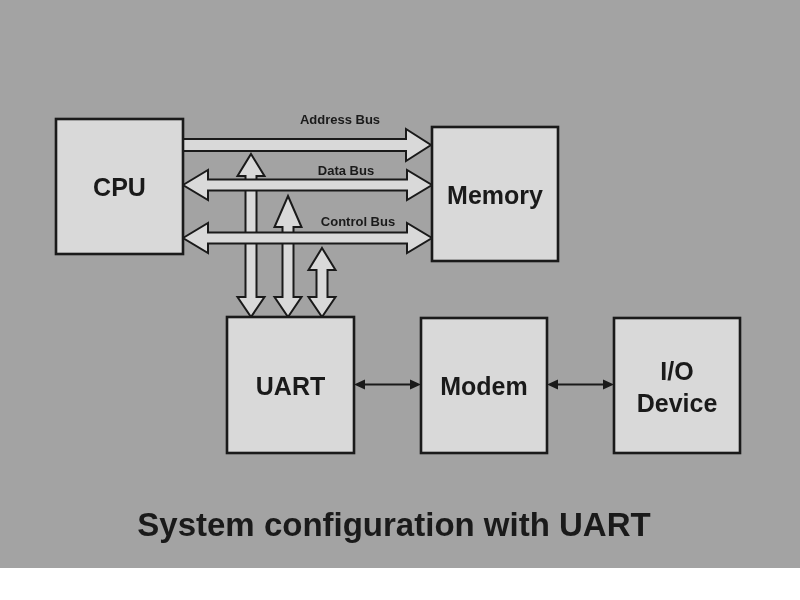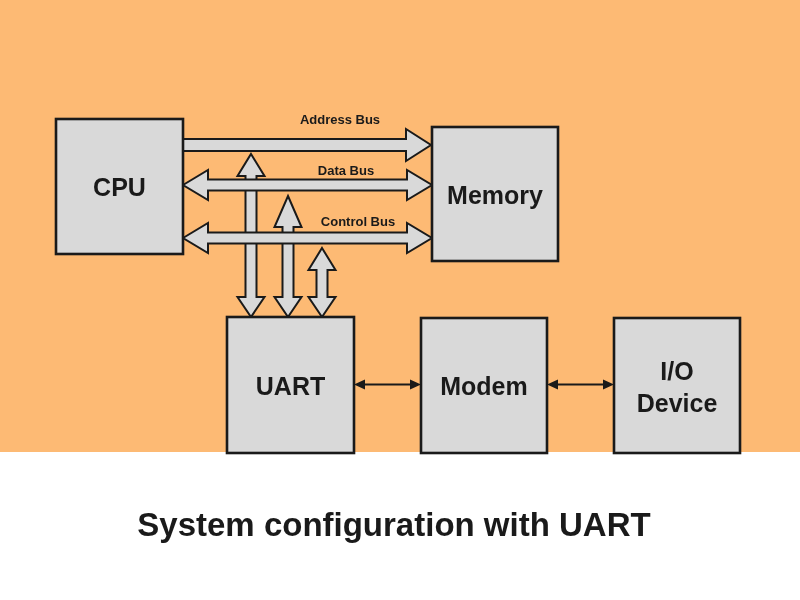--- a/index.html
+++ b/index.html
@@ -6,22 +6,22 @@
     margin: 0;
     padding: 0;
     width: 800px;
     height: 600px;
     background: #ffffff;
     overflow: hidden;
   }
   .canvas-wrap {
     position: relative;
     width: 800px;
-    height: 452px;
-    background: #fdba74;
+    height: 568px;
+    background: #a3a3a3;
   }
   svg {
     display: block;
   }
   .shape {
     stroke: #1a1a1a;
     stroke-width: 2;
     stroke-linejoin: miter;
   }
   .box-rect {

